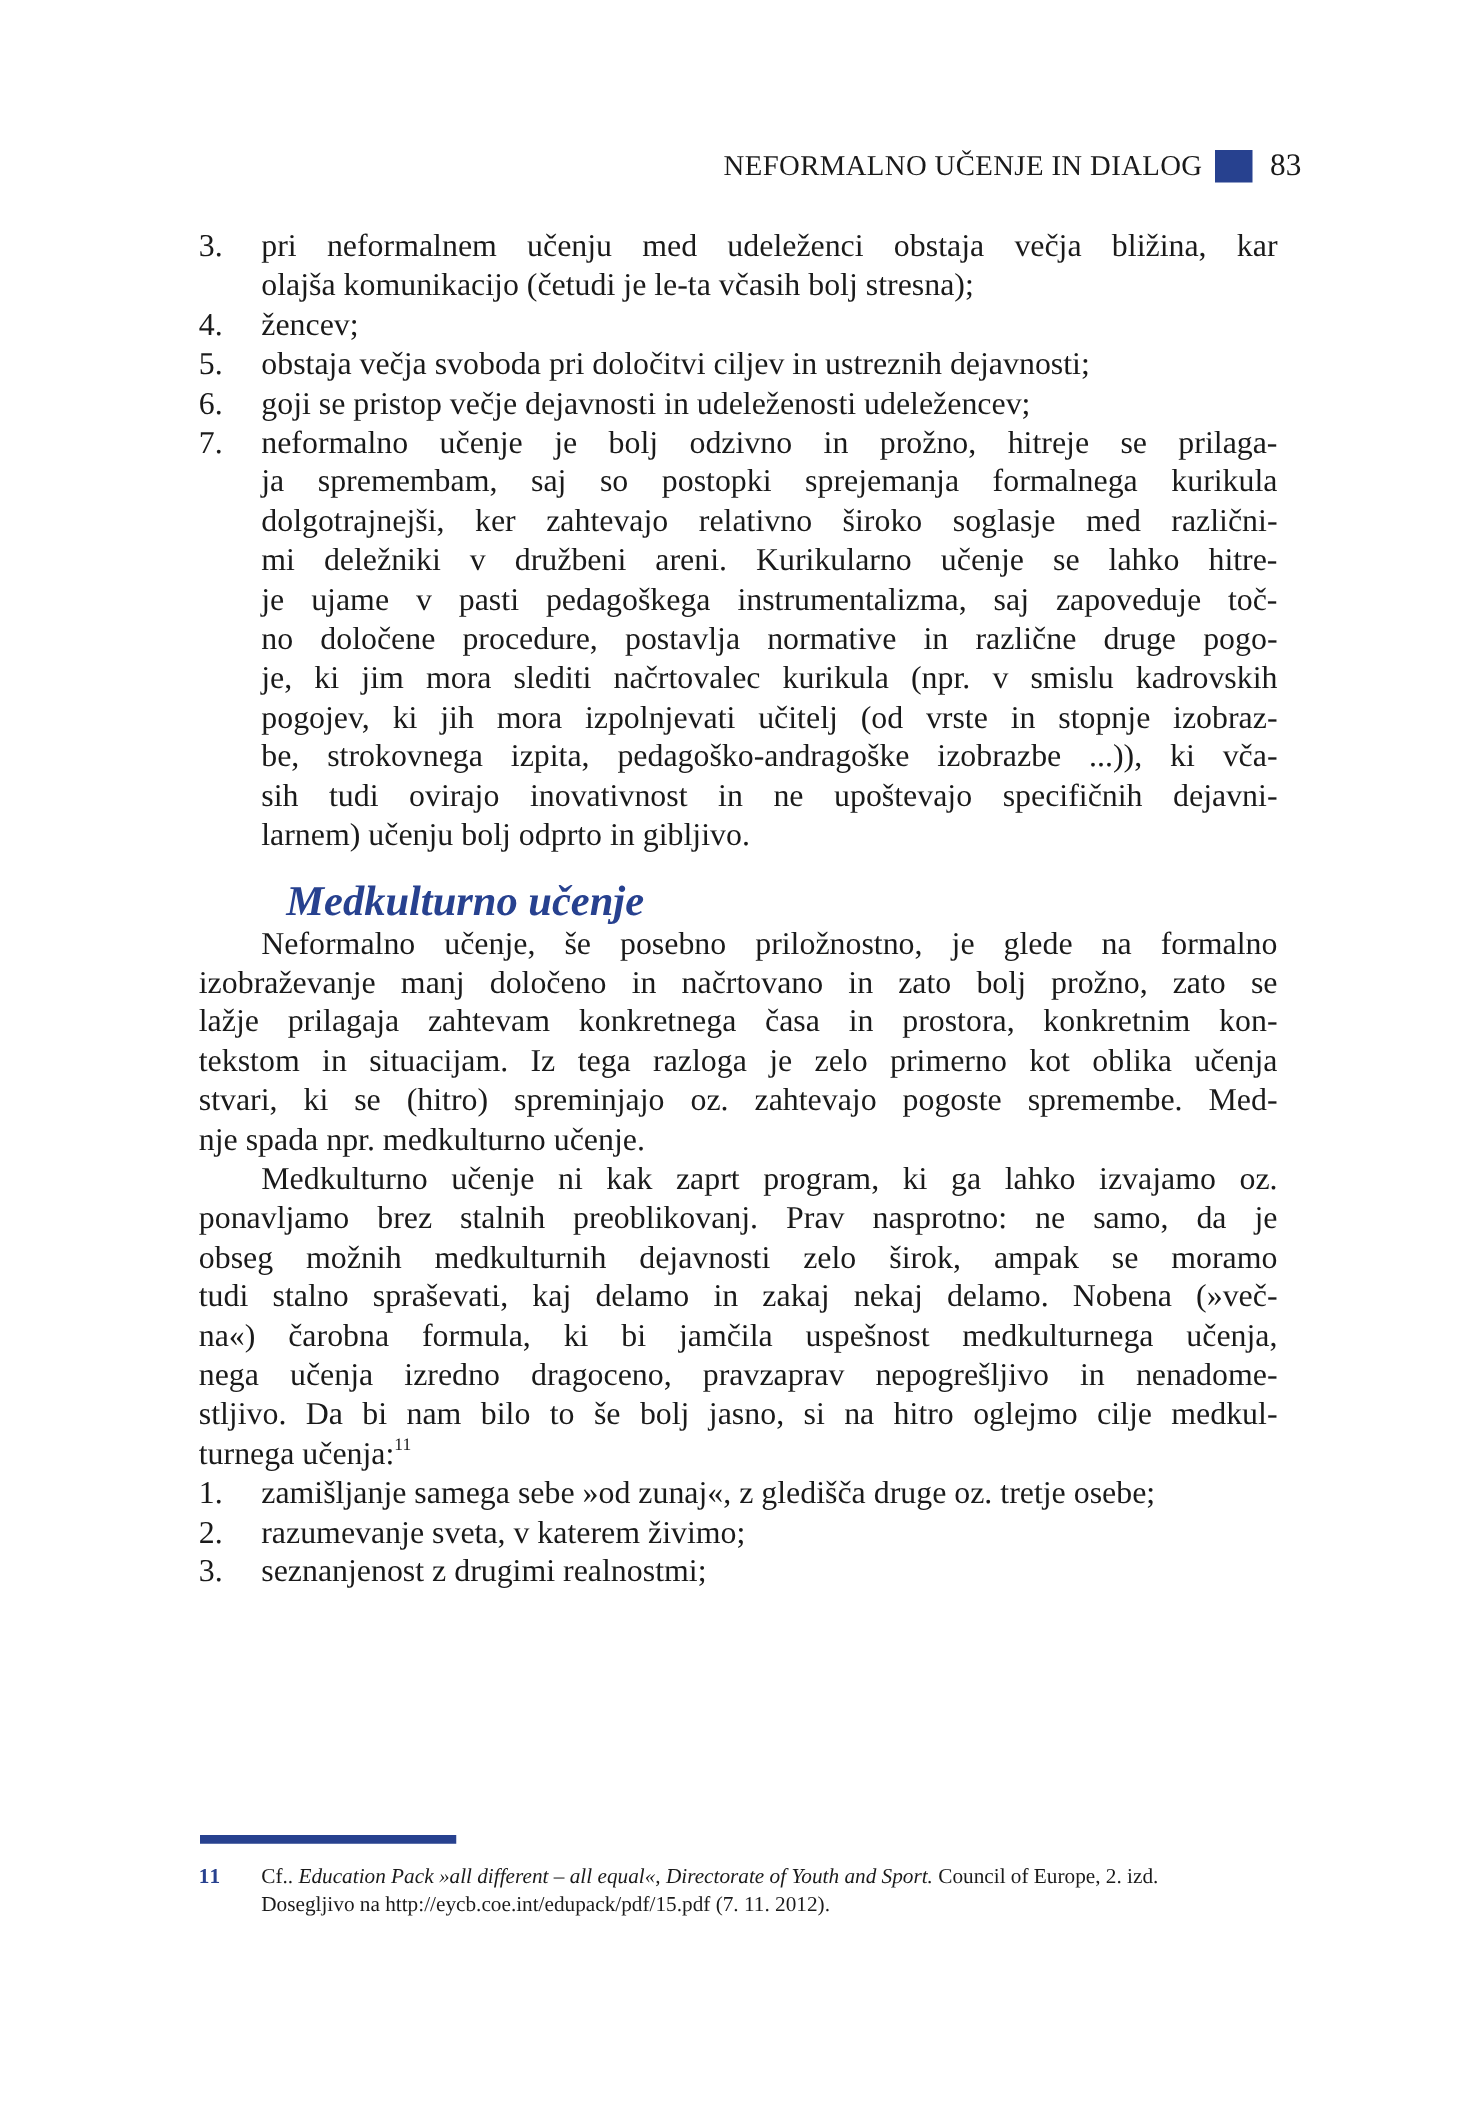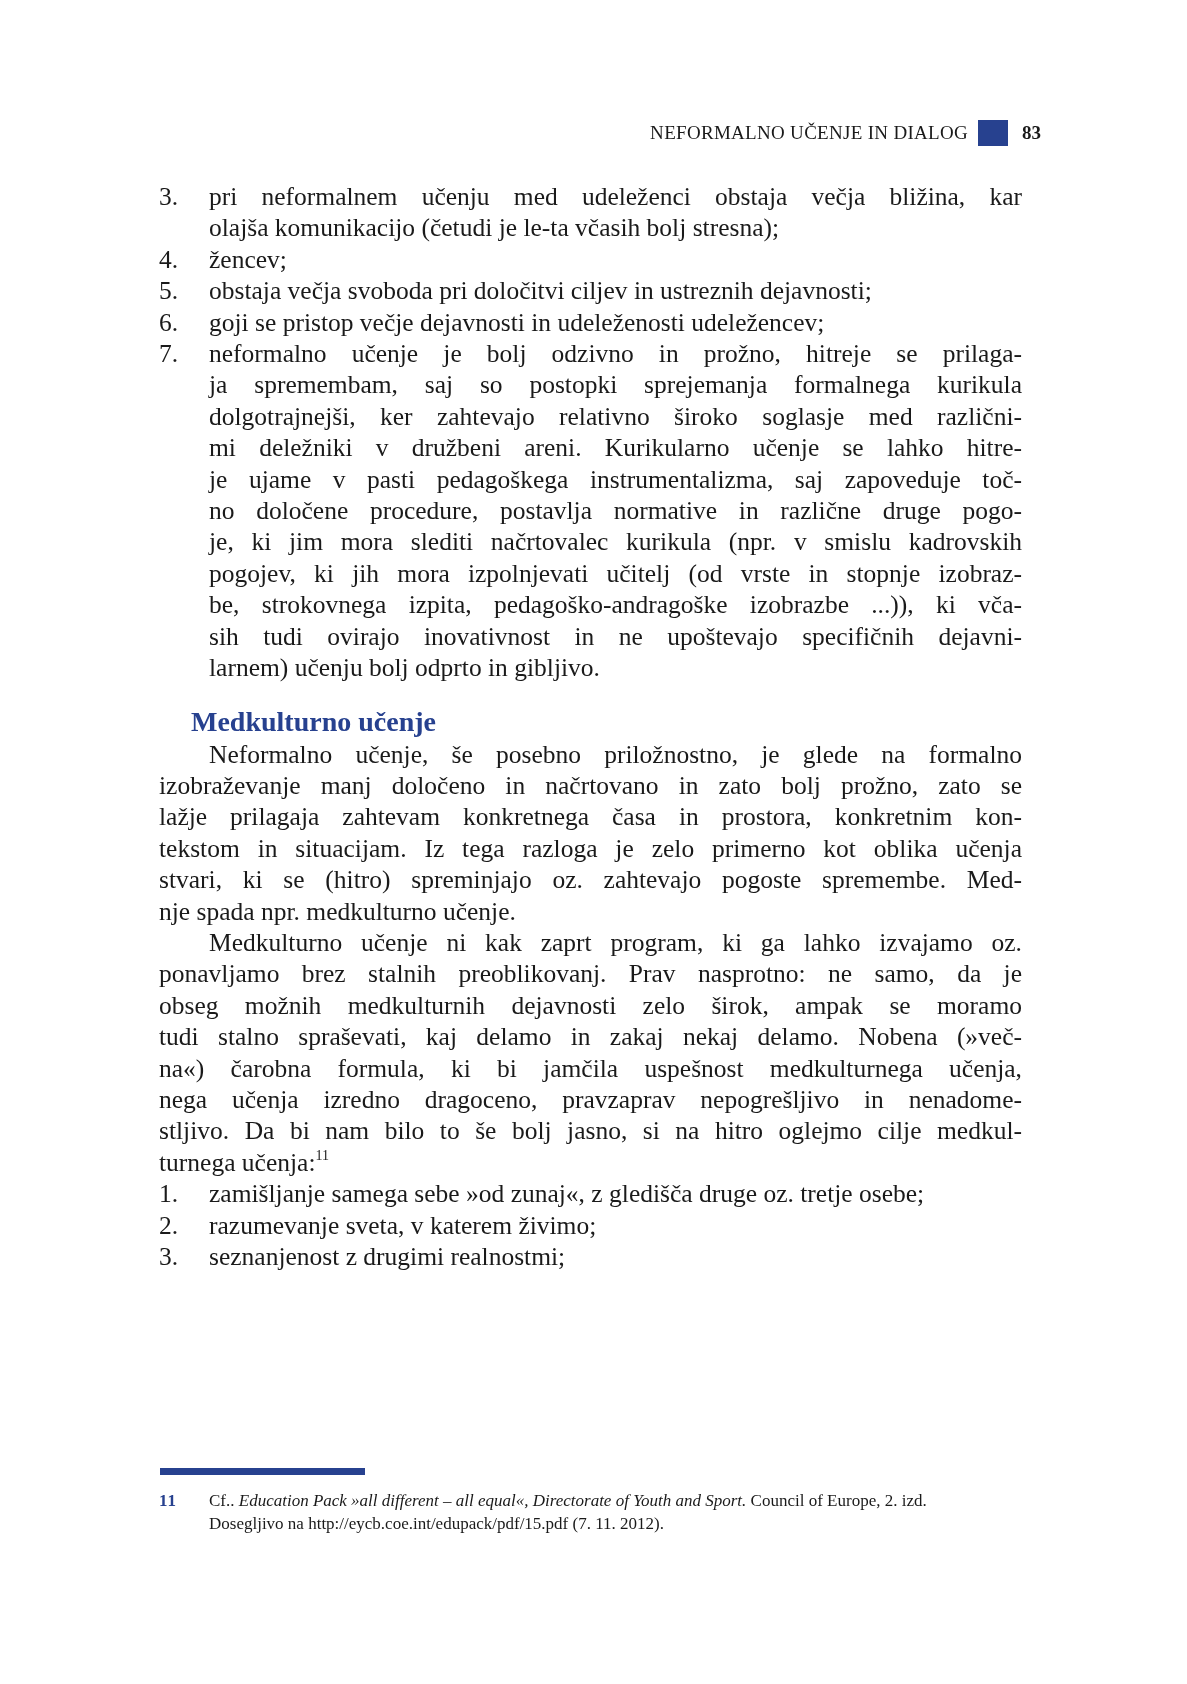--- a/index.html
+++ b/index.html
@@ -17,35 +17,35 @@
     }
     .running-header {
       position: absolute;
       top: 118px;
       right: 146px;
       height: 30px;
       display: flex;
       align-items: center;
     }
     .running-title {
-      font-size: 19px;
+      font-size: 23px;
       letter-spacing: 0.3px;
       color: #1a1a1a;
       margin-right: 10px;
       line-height: 30px;
     }
     .header-square {
       width: 30px;
       height: 26px;
       background: #27418f;
       margin-right: 14px;
     }
     .page-number {
-      font-size: 19px;
-      font-weight: bold;
+      font-size: 25px;
+      font-weight: normal;
       color: #1a1a1a;
       line-height: 30px;
     }
     .body-text {
       position: absolute;
       left: 159px;
       top: 181px;
       width: 863px;
       font-size: 25.5px;
       line-height: 31.4px;
@@ -69,23 +69,24 @@
     .line {
       display: block;
       text-align: justify;
       text-align-last: justify;
       white-space: nowrap;
     }
     .line.last {
       text-align-last: left;
     }
     .section-heading {
-      margin: 21px 0 0 32px;
+      margin: 21px 0 0 70px;
+      font-style: italic;
       color: #27418f;
-      font-size: 28px;
+      font-size: 34px;
       line-height: 34px;
     }
     .para {
       margin: 0;
     }
     .indent {
       padding-left: 50px;
     }
     .sup {
       font-size: 14px;

